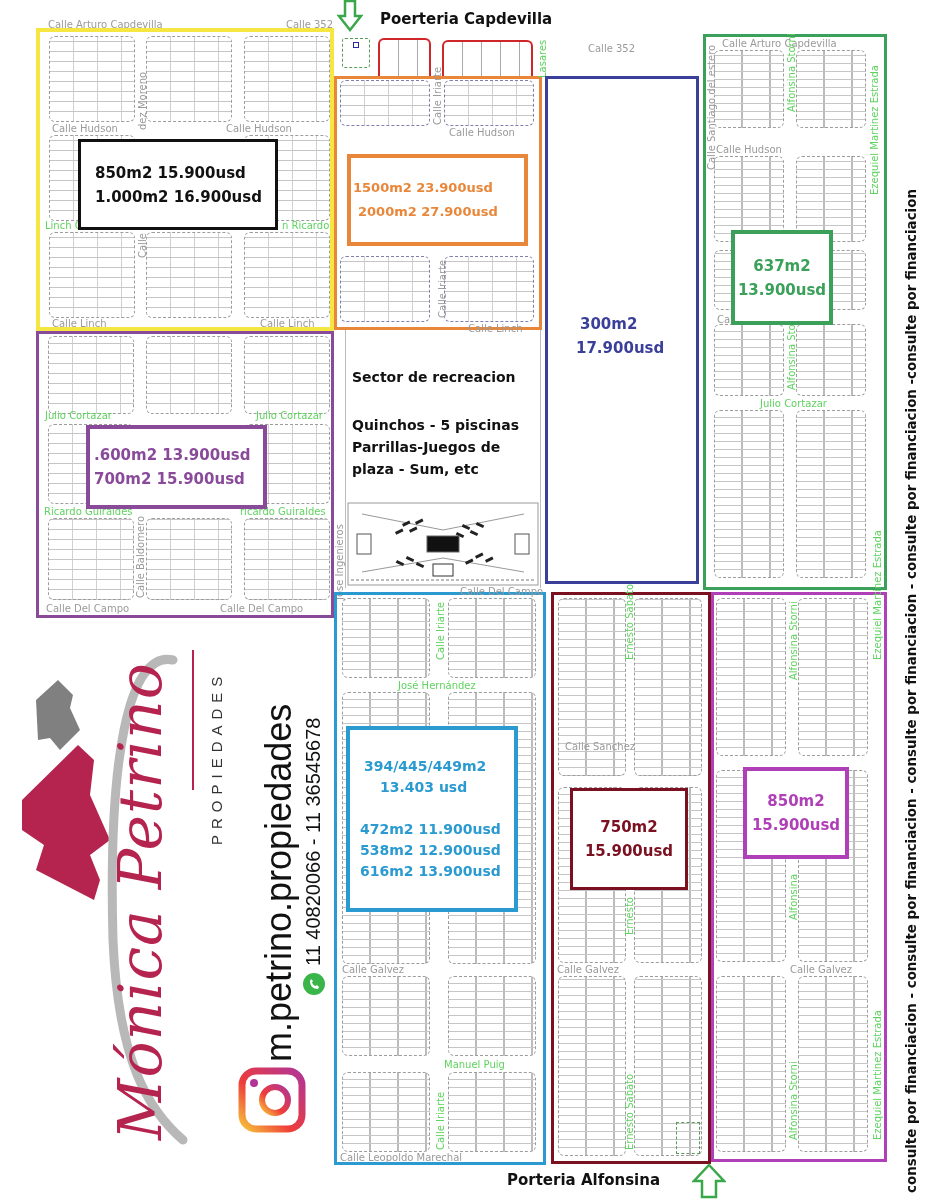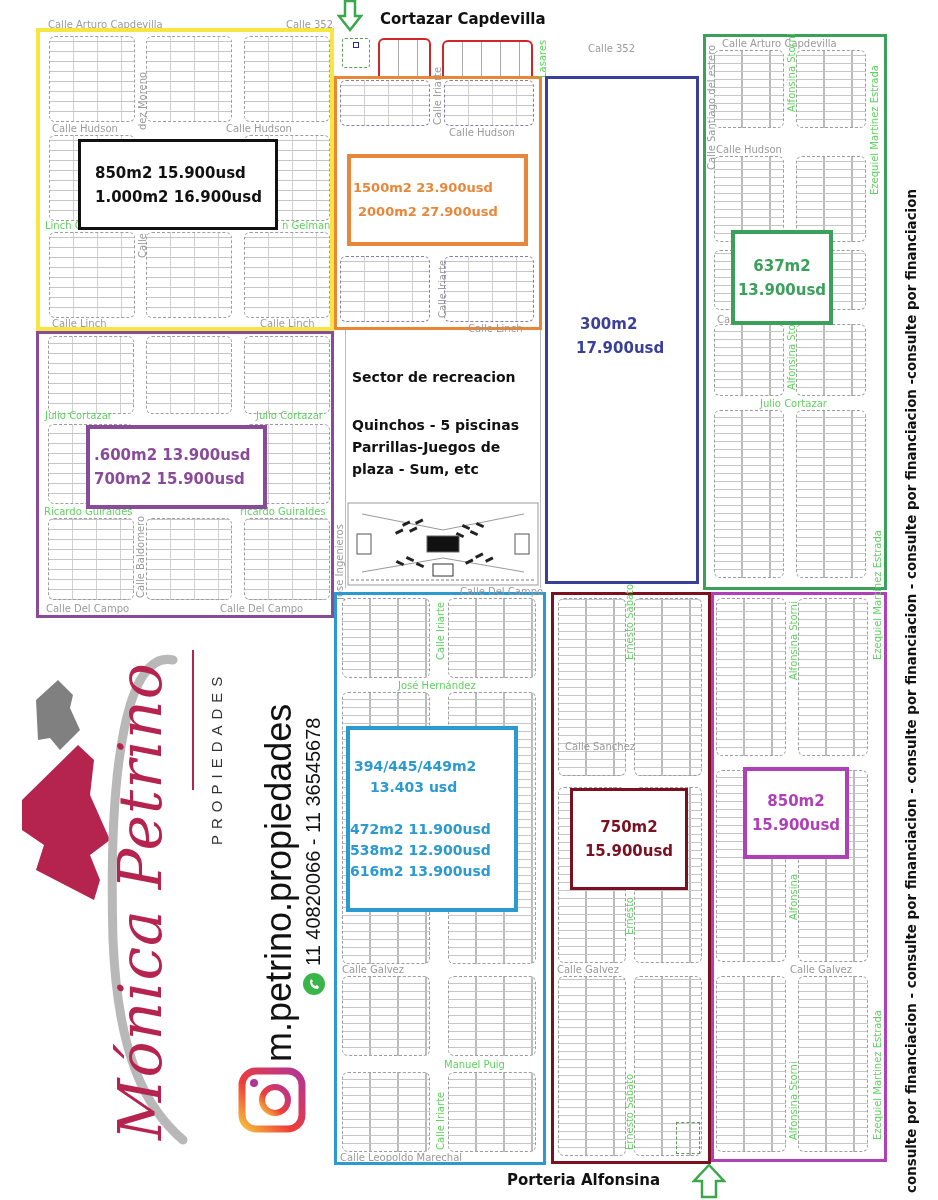--- a/index.html
+++ b/index.html
@@ -24,39 +24,39 @@
   .rec-text { position: absolute; font-weight: bold; color: #111; font-size: 14px; line-height: 22px; }
   .commercial { position: absolute; border: 2px solid #d0262a; border-bottom: none; border-radius: 6px 6px 0 0; background-image: repeating-linear-gradient(90deg, transparent 0 18px, #aaa 18px 19px); }
   .logo-text { position: absolute; transform-origin: left top; transform: rotate(-90deg); white-space: nowrap; }
 </style>
 </head>
 <body>
 
 <svg class="arrow" style="left:337px;top:0px;" width="26" height="32" viewBox="0 0 26 32">
   <path d="M8 1 H18 V16 H24 L13 30 L2 16 H8 Z" fill="#fff" stroke="#3aa84a" stroke-width="2.5"></path>
 </svg>
-<div class="gate-label" style="left:380px;top:10px;">Cortazar Capdevilla</div>
+<div class="gate-label" style="left:380px;top:10px;">Poerteria Capdevilla</div>
 
 <div class="street" style="left:48px;top:19px;">Calle Arturo Capdevilla</div>
 <div class="street" style="left:286px;top:19px;">Calle 352</div>
 <div class="street" style="left:588px;top:43px;">Calle 352</div>
 
 <div class="zone" style="left:36px;top:28px;width:298px;height:303px;border-width:4px;border-color:#f5e642;"></div>
 <div class="blocks" style="left:49px;top:36px;width:86px;height:86px;"></div>
 <div class="blocks" style="left:146px;top:36px;width:86px;height:86px;"></div>
 <div class="blocks" style="left:244px;top:36px;width:86px;height:86px;"></div>
 <div class="blocks" style="left:49px;top:135px;width:86px;height:86px;"></div>
 <div class="blocks" style="left:244px;top:135px;width:86px;height:86px;"></div>
 <div class="blocks" style="left:49px;top:232px;width:86px;height:86px;"></div>
 <div class="blocks" style="left:146px;top:232px;width:86px;height:86px;"></div>
 <div class="blocks" style="left:244px;top:232px;width:86px;height:86px;"></div>
 <div class="street" style="left:52px;top:123px;">Calle Hudson</div>
 <div class="street" style="left:226px;top:123px;">Calle Hudson</div>
 <div class="street green" style="left:45px;top:220px;">Linch G</div>
-<div class="street green" style="left:282px;top:220px;">n Gelman</div>
+<div class="street green" style="left:282px;top:220px;">n Ricardo</div>
 <div class="street" style="left:52px;top:318px;">Calle Linch</div>
 <div class="street" style="left:260px;top:318px;">Calle Linch</div>
 <div class="street v" style="left:137px;top:130px;">dez Moreno</div>
 <div class="street v" style="left:137px;top:258px;">Calle</div>
 <div class="price-box" style="left:78px;top:139px;width:200px;height:91px;border-width:3px;border-color:#111;color:#111;font-size:15px;line-height:24px;padding-left:14px;">
   <span>850m2 15.900usd</span>
   <span>1.000m2 16.900usd</span>
 </div>
 
 <div class="abs" style="left:342px;top:38px;width:28px;height:30px;border:1px dashed #5a9a5a;border-radius:3px;"></div>
@@ -172,21 +172,21 @@
 <div class="blocks dense" style="left:448px;top:692px;width:88px;height:272px;"></div>
 <div class="street" style="left:342px;top:964px;">Calle Galvez</div>
 <div class="blocks dense" style="left:342px;top:976px;width:88px;height:80px;"></div>
 <div class="blocks dense" style="left:448px;top:976px;width:88px;height:80px;"></div>
 <div class="street green" style="left:408px;top:1059px;margin-left:36px;">Manuel Puig</div>
 <div class="blocks dense" style="left:342px;top:1072px;width:88px;height:80px;"></div>
 <div class="blocks dense" style="left:448px;top:1072px;width:88px;height:80px;"></div>
 <div class="street" style="left:340px;top:1152px;">Calle Leopoldo Marechal</div>
 <div class="street v green" style="left:435px;top:660px;">Calle Iriarte</div>
 <div class="street v green" style="left:435px;top:1150px;">Calle Iriarte</div>
-<div class="price-box" style="left:346px;top:726px;width:172px;height:186px;border-width:4px;border-color:#2a9ad0;color:#2a9ad0;font-size:14px;line-height:21px;">
+<div class="price-box" style="left:346px;top:726px;width:172px;height:186px;border-width:4px;border-color:#2a9ad0;color:#2a9ad0;font-size:14px;line-height:21px;padding-left:10px;">
   <span style="padding-left:4px;">394/445/449m2</span>
   <span style="padding-left:20px;">13.403 usd</span>
   <span style="height:21px;"></span>
   <span>472m2 11.900usd</span>
   <span>538m2 12.900usd</span>
   <span>616m2 13.900usd</span>
 </div>
 
 <div class="zone" style="left:551px;top:592px;width:160px;height:572px;border-width:3px;border-color:#7a1020;"></div>
 <div class="blocks dense" style="left:558px;top:598px;width:68px;height:178px;"></div>

